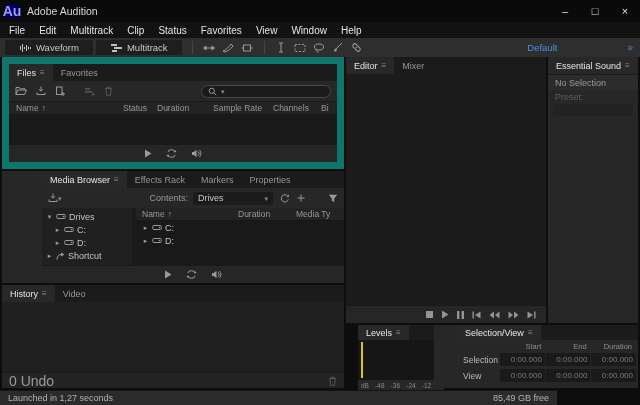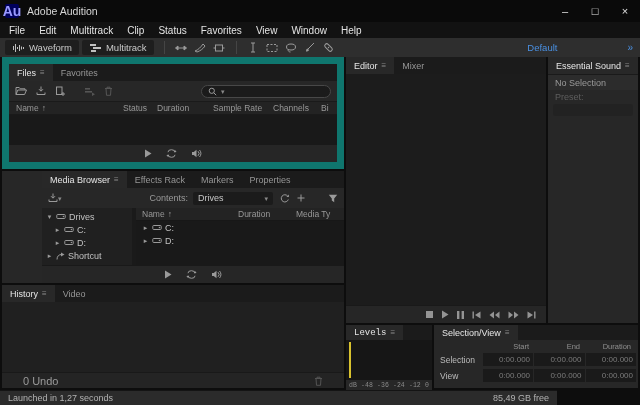--- a/index.html
+++ b/index.html
@@ -16,21 +16,21 @@
   .title-text { margin-left:8px; font-size:10.5px; color:#d6d6d6; }
   .win-controls { margin-left:auto; display:flex; height:22px; }
   .win-btn { width:30px; height:22px; display:flex; align-items:center; justify-content:center; color:#e0e0e0; font-size:11px; }
 
   
   .menubar { position:absolute; left:0; top:22px; width:640px; height:16px; background:#121212; display:flex; align-items:center; padding-left:2px; }
   .menu-item { padding:0 7px; font-size:10px; color:#e4e4e4; white-space:nowrap; }
 
   
   .toolbar { position:absolute; left:0; top:38px; width:640px; height:19px; background:#2e2e2e; display:flex; align-items:center; padding:0 5px; }
-  .tb-btn { height:15px; display:flex; align-items:center; gap:4px; background:#1e1e1e; border-radius:2px; padding:0 7px; margin-right:3px; font-size:9.5px; color:#c9c9c9; white-space:nowrap; }
+  .tb-btn { height:15px; display:flex; align-items:center; gap:4px; background:#1e1e1e; border-radius:2px; padding:0 14px; margin-right:3px; font-size:9.5px; color:#c9c9c9; white-space:nowrap; }
   .tb-sep { width:1px; height:13px; background:#454545; margin:0 7px; }
   .tb-tool { width:18px; height:15px; display:flex; align-items:center; justify-content:center; margin-right:1px; }
   .tb-right { margin-left:auto; display:flex; align-items:center; }
   .workspace { font-size:9.5px; color:#4a90e2; margin-right:70px; }
   .overflow { color:#4a90e2; font-size:10px; margin-right:2px; }
 
   
   .panel { position:absolute; background:#272727; display:flex; flex-direction:column; overflow:hidden; }
   .tabs { height:17px; background:#1b1b1b; display:flex; flex:none; }
   .tab { height:17px; display:flex; align-items:center; gap:4px; padding:0 8px; font-size:9px; color:#969696; white-space:nowrap; }
@@ -39,22 +39,22 @@
   .well { background:#191919; flex:1; min-height:0; }
   .panel-footer { height:18px; flex:none; background:#262626; border-top:1px solid #191919; display:flex; align-items:center; justify-content:center; gap:14px; }
   .icon-btn { display:flex; align-items:center; justify-content:center; }
   .dim { opacity:.4; }
 
   .files { left:2px; top:57px; width:342px; height:112px; border:7px solid #0f766e; }
   .media { left:2px; top:171px; width:342px; height:112px;padding-left:40px; }
   .history { left:2px; top:285px; width:342px; height:103px; }
   .editor { left:346px; top:57px; width:200px; height:266px; }
   .essential { left:548px; top:57px; width:90px; height:266px; }
-  .levels { left:346px; top:325px; width:86px; height:65px;font-family:Liberation Mono, monospace; }
-  .selview { left:434px; top:325px; width:204px; height:63px; }
+  .levels { left:358px; top:325px; width:86px; height:65px; }
+  .selview { left:434px; top:325px; width:204px; height:63px;padding-left:23px; }
 
   
   .files-toolbar { height:20px; flex:none; display:flex; align-items:center; padding:0 6px; gap:9px; }
   .gap-left { margin-left:10px; }
   .searchbox { margin-left:auto; width:130px; height:13px; background:#1b1b1b; border:1px solid #484848; border-radius:7px; display:flex; align-items:center; padding:0 6px; gap:4px; }
   .tiny-caret { font-size:7px; color:#8a8a8a; line-height:1; }
   .cols { height:14px; flex:none; background:#232323; border-top:1px solid #1a1a1a; border-bottom:1px solid #1a1a1a; display:flex; align-items:center; font-size:8.5px; color:#989898; }
   .c-name { flex:1; padding-left:7px; display:flex; gap:3px; align-items:center; min-width:0; }
   .c-status { width:34px; } .c-dur { width:56px; } .c-sr { width:60px; } .c-ch { width:48px; }
   .c-bd { width:16px; overflow:hidden; white-space:nowrap; }
@@ -74,21 +74,21 @@
   .expander { width:7px; font-size:7px; color:#9a9a9a; text-align:center; line-height:1; }
   .splitter { width:4px; background:#1a1a1a; flex:none; }
   .mb-list { flex:1; display:flex; flex-direction:column; background:#191919; min-width:0; }
   .mb-cols { height:13px; flex:none; background:#232323; border-bottom:1px solid #171717; display:flex; align-items:center; font-size:8.5px; color:#989898; }
   .mbc-name { flex:1; padding-left:6px; display:flex; gap:3px; min-width:0; }
   .mbc-dur { width:58px; } .mbc-type { width:48px; overflow:hidden; white-space:nowrap; }
   .mb-item { height:13px; display:flex; align-items:center; gap:3px; padding-left:6px; font-size:9px; color:#c2c2c2; }
   .mb-items { flex:1; min-height:0; }
 
   
-  .hist-footer { height:16px; flex:none; background:#242424; border-top:1px solid #191919; display:flex; align-items:center; padding:0 21px; font-size:11px; color:#9a9a9a; }
+  .hist-footer { height:16px; flex:none; background:#242424; border-top:1px solid #191919; display:flex; align-items:center; padding:0 7px; font-size:14px; color:#9a9a9a; }
   .hist-footer .icon-btn { margin-left:auto; }
 
   
   .editor-well { flex:1; background:#1c1c1c; min-height:0; }
   .transport { height:18px; flex:none; background:#262626; border-top:1px solid #191919; display:flex; align-items:center; justify-content:flex-end; gap:8px; padding-right:10px; }
 
   
   .es-msg { height:16px; flex:none; background:#2c2c2c; border-top:1px solid #1a1a1a; display:flex; align-items:center; padding:0 7px; font-size:9px; color:#9a9a9a; }
   .es-preset { height:14px; flex:none; display:flex; align-items:center; padding:0 7px; font-size:9px; color:#5e5e5e; }
   .es-drop { height:12px; flex:none; margin:0 5px; background:#1f1f1f; border-radius:2px; opacity:.6; }

